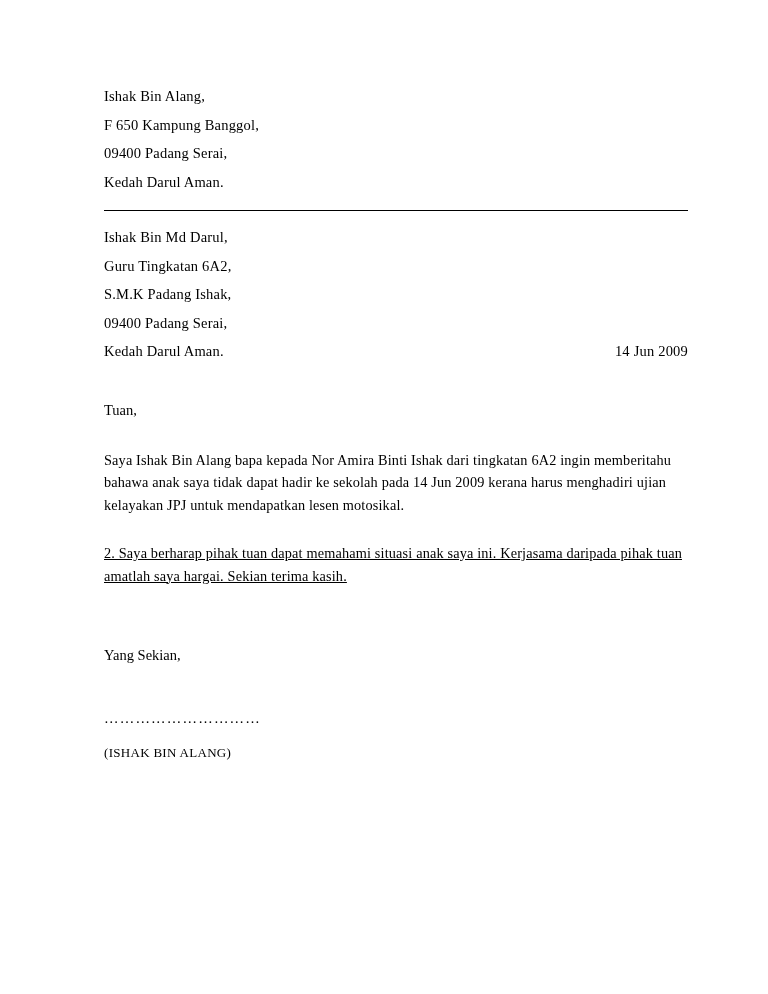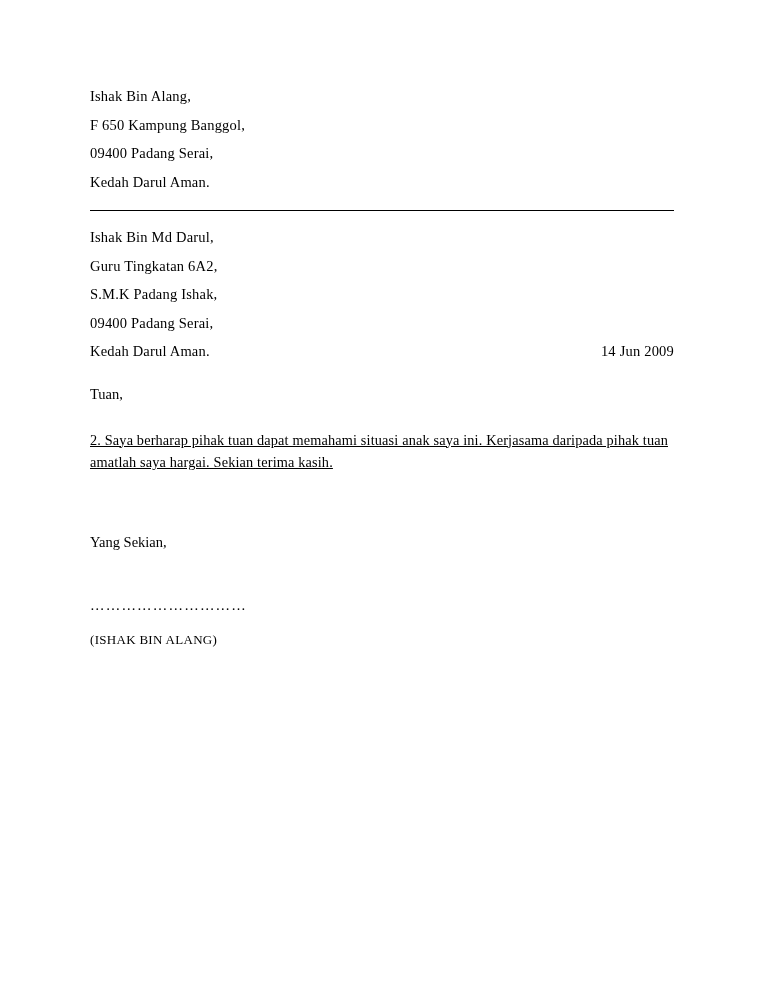--- a/index.html
+++ b/index.html
@@ -17,21 +17,21 @@
   .page {
     position: relative;
     width: 768px;
     height: 994px;
     background: #ffffff;
     box-sizing: border-box;
     padding: 0;
   }
   .content {
     position: absolute;
-    left: 90px;
+    left: 104px;
     top: 82px;
     width: 584px;
   }
   .line {
     font-size: 14.5px;
     line-height: 28px;
     letter-spacing: 0.2px;
     white-space: pre-wrap;
   }
   .addr-block .line {
@@ -49,21 +49,21 @@
   .date-row {
     display: flex;
     justify-content: space-between;
     align-items: baseline;
   }
   .date-row .date {
     font-size: 14.5px;
     letter-spacing: 0.2px;
   }
   .salutation {
-    margin-top: 20px;
+    margin-top: 36px;
     font-size: 14.5px;
   }
   .subject {
     margin-top: 44px;
     font-size: 14.5px;
     text-decoration: underline;
     text-underline-offset: 3px;
     letter-spacing: 0.4px;
     display: inline-block;
   }
@@ -116,20 +116,21 @@
       <div class="line">09400 Padang Serai,</div>
       <div class="line date-row">
         <span>Kedah Darul Aman.</span>
         <span class="date">14 Jun 2009</span>
       </div>
     </div>
 
     <div class="salutation">Tuan,</div>
 
 
+    <div class="para">Saya Ishak Bin Alang bapa kepada Nor Amira Binti Ishak dari tingkatan 6A2 ingin memberitahu bahawa anak saya tidak dapat hadir ke sekolah pada 14 Jun 2009 kerana harus menghadiri ujian kelayakan JPJ untuk mendapatkan lesen motosikal.</div>
 
     <div class="para second">2. Saya berharap pihak tuan dapat memahami situasi anak saya ini. Kerjasama daripada pihak tuan amatlah saya hargai. Sekian terima kasih.</div>
 
     <div class="closing">Yang Sekian,</div>
 
     <div class="dots">…………………………</div>
 
     <div class="signature-name">(ISHAK BIN ALANG)</div>
 
   </div>

